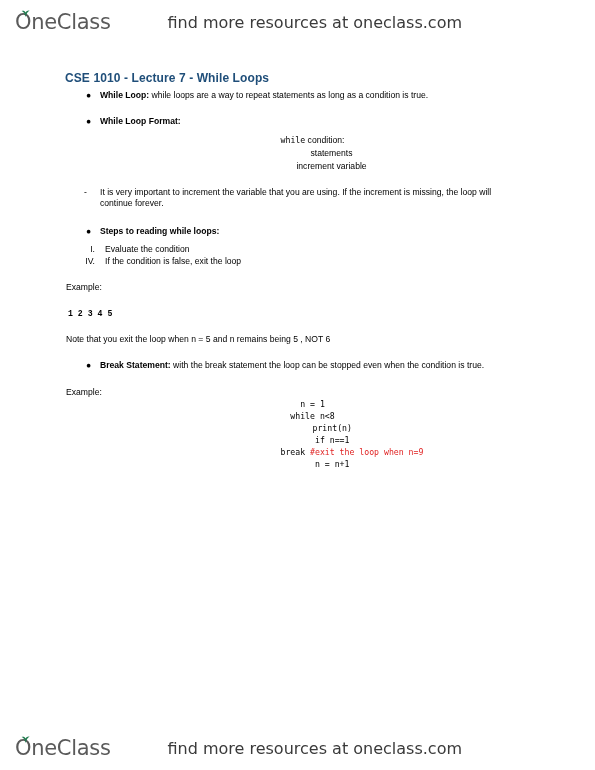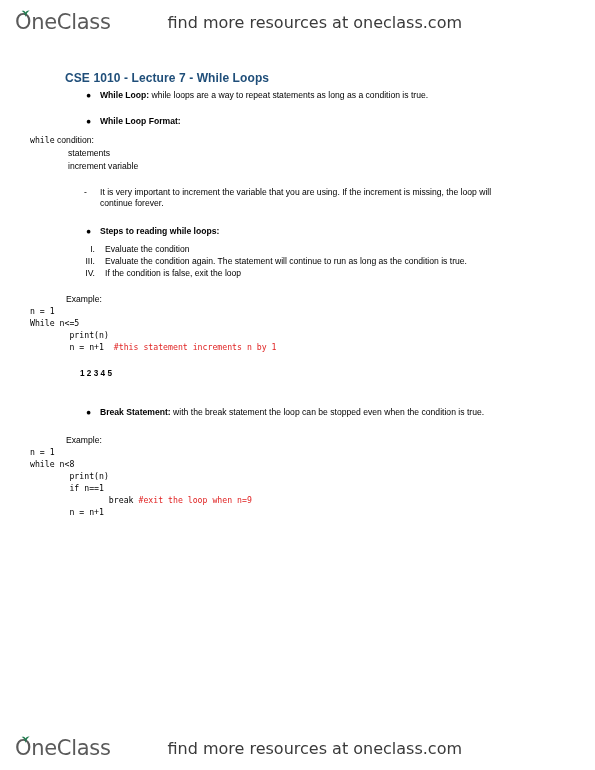--- a/index.html
+++ b/index.html
@@ -135,34 +135,34 @@
     padding-right: 70px;
   }
 
   
   .code {
     padding-left: 30px;
     font-family: "DejaVu Sans Mono", monospace;
     font-size: 8.2px;
     line-height: 1.46;
     white-space: pre;
+    text-align: center;
   }
   .code .cmt { color: #e02323; }
   .code .sans {
     font-family: "Liberation Sans", sans-serif;
     font-size: 8.6px;
   }
 
   .out {
     padding-left: 68px;
-    font-family: Liberation Sans, sans-serif;
+    font-family: Liberation Mono, monospace;
     font-size: 8.2px;
     line-height: 1.46;
     font-weight: bold;
-    margin-left: 12px;
   }
 
   .sp4 { height: 4px; }
   .sp12 { height: 12px; }
   .sp14 { height: 14px; }
 </style>
 </head>
 <body>
 
 <div class="band header">
@@ -213,47 +213,40 @@
       <span class="b">Steps to reading while loops:</span>
     </div>
 
     <div class="sp4"></div>
 
     <div class="roman-row">
       <span class="rn">I.</span>
       <span>Evaluate the condition</span>
     </div>
     <div class="roman-row">
-      <span class="rn">III.</span>
-      <span>Evaluate the condition again. The statement will continue to run as long as the condition is true.</span>
-    </div>
-    <div class="roman-row">
       <span class="rn">IV.</span>
       <span>If the condition is false, exit the loop</span>
     </div>
 
     <div class="sp14"></div>
 
     <div class="para">Example:</div>
 
-    <div class="code"><span>n = 1</span>
-<span>While n&lt;=5</span>
-<span>        print(n)</span>
-<span>        n = n+1  </span><span class="cmt">#this statement increments n by 1</span></div>
 
     <div class="sp14"></div>
 
     <div class="out"><span>1</span>
 <span>2</span>
 <span>3</span>
 <span>4</span>
 <span>5</span></div>
 
     <div class="sp14"></div>
 
+    <div class="para">Note that you exit the loop when n = 5 and n remains being 5 , NOT 6</div>
 
     <div class="sp14"></div>
 
     <div class="bullet-row">
       <span class="marker">●</span>
       <span class="b">Break Statement:</span><span> with the break statement the loop can be stopped even when the condition is true.</span>
     </div>
 
     <div class="sp14"></div>
 

